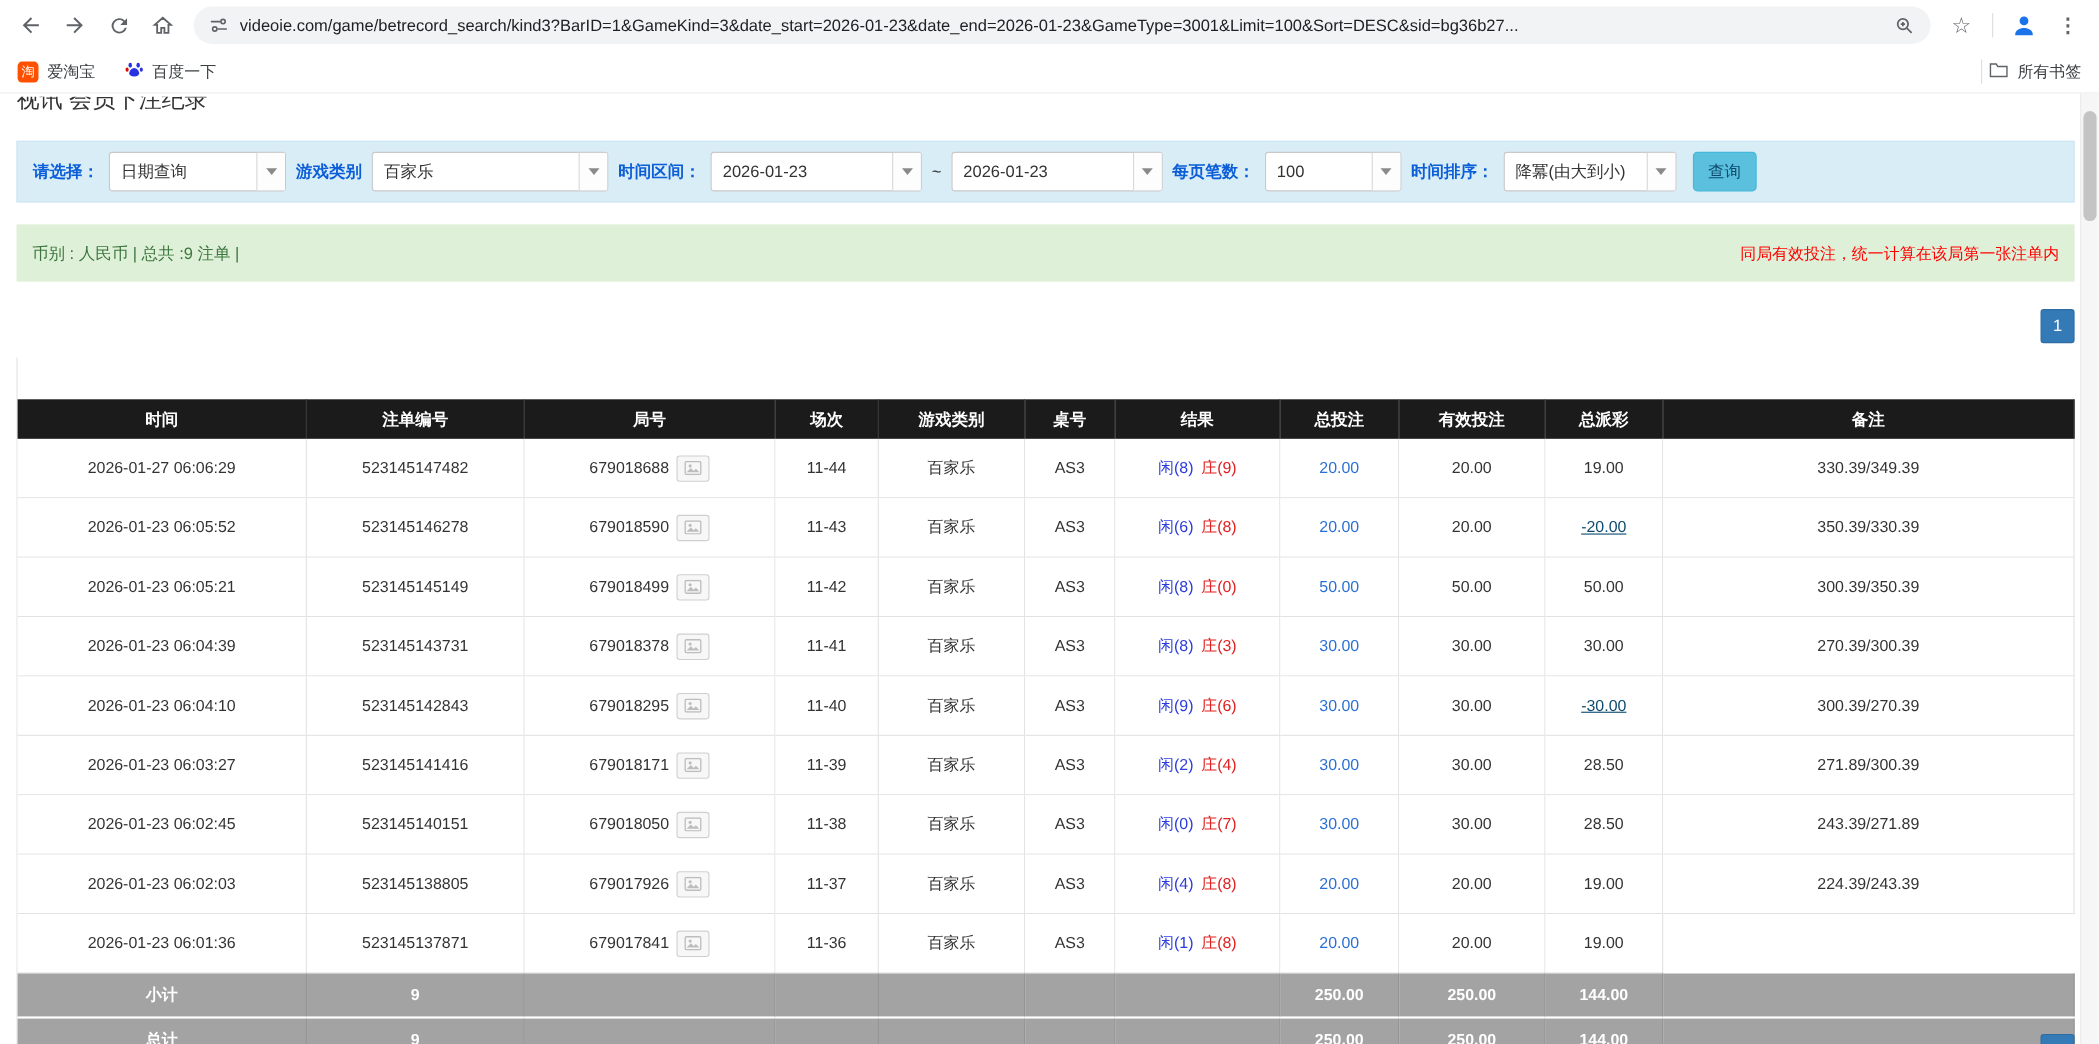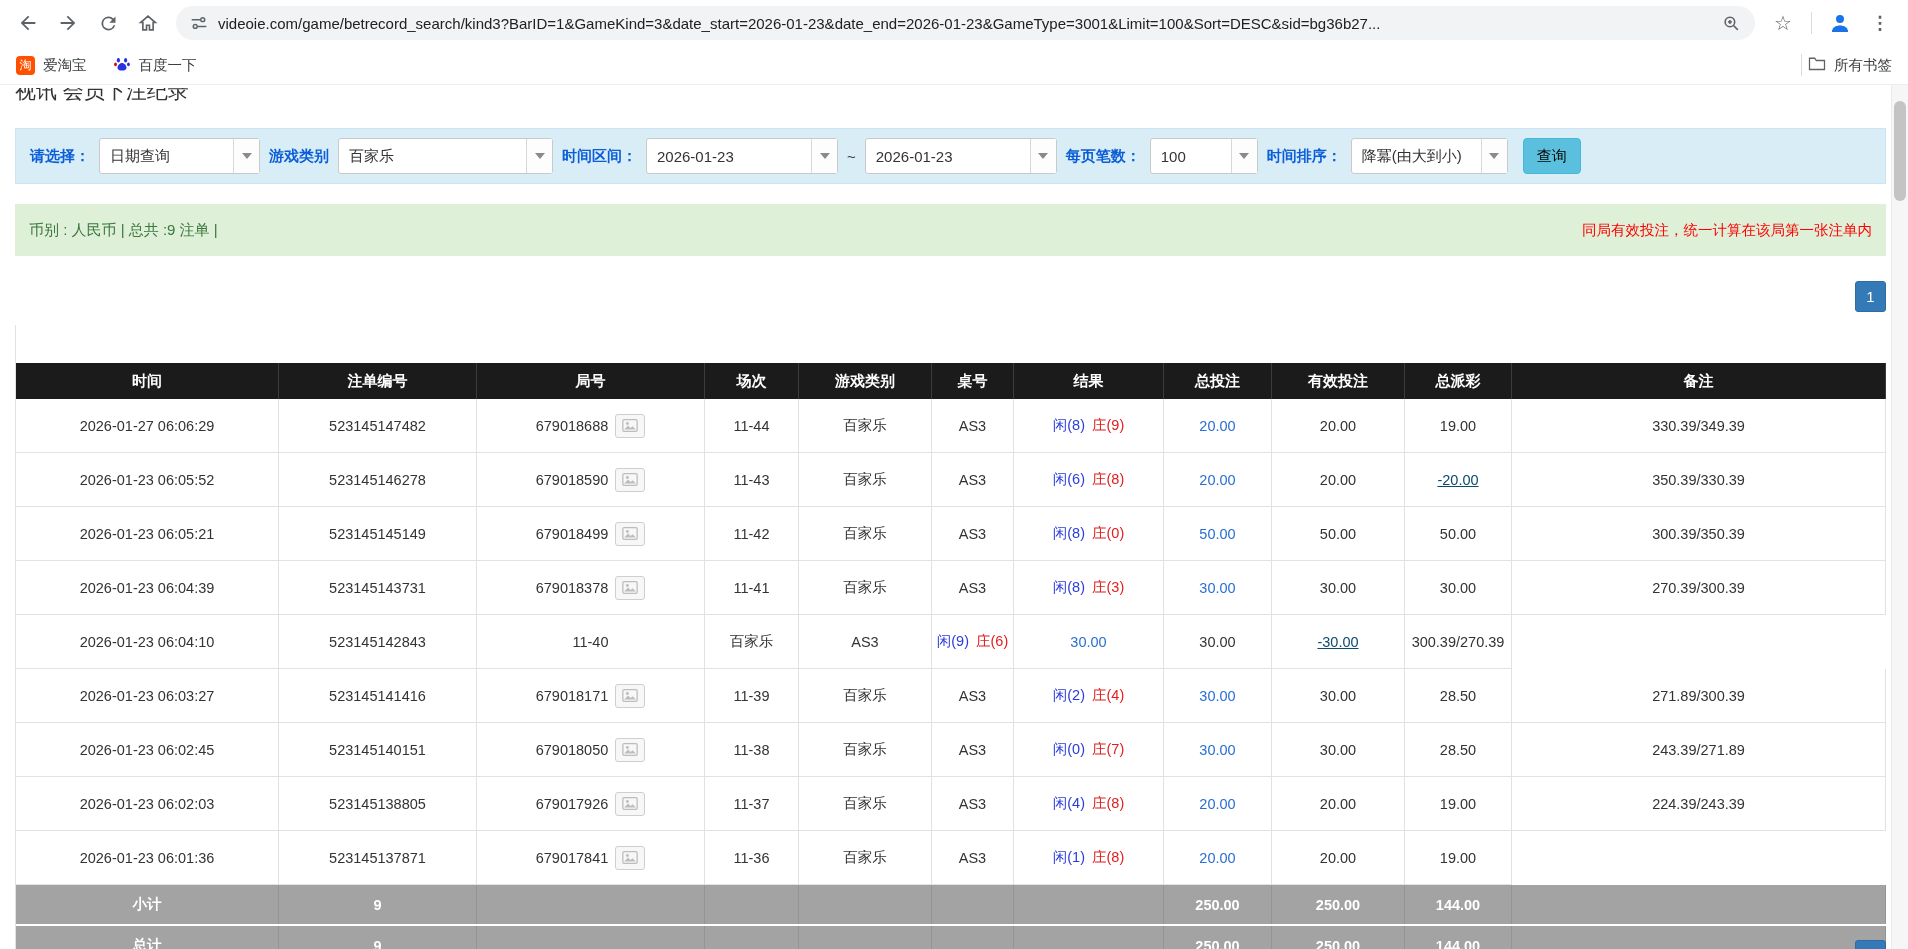--- a/index.html
+++ b/index.html
@@ -32,23 +32,23 @@
 
   .filterbar { margin-top:24px; background:#d9edf7; border:1px solid #cbe3f2; height:56px;
     display:flex; align-items:center; padding:0 14px; gap:9px; }
   .flabel { color:#0b5ed7; font-weight:700; font-size:15px; white-space:nowrap; }
   .combo { display:flex; align-items:stretch; background:#fff; border:1px solid #c9c9c9;
     height:36px; border-radius:3px; cursor:pointer; }
   .combo .val { flex:1; padding:0 10px; display:flex; align-items:center; font-size:15px; color:#333; white-space:nowrap; overflow:hidden; }
   .combo .dd { width:26px; border-left:1px solid #d8d8d8; display:flex; align-items:center; justify-content:center; background:#fdfdfd; }
   .caret { width:0; height:0; border-left:5px solid transparent; border-right:5px solid transparent; border-top:6px solid #8a8a8a; }
   .w-query { width:161px; } .w-game { width:215px; } .w-date { width:192px; }
-  .w-size { width:108px; } .w-sort { width:157px; }
+  .w-size { width:124px; } .w-sort { width:157px; }
   .tilde { font-size:15px; color:#333; }
-  .btn-search { margin-left:6px; background:#5bc0de; border:1px solid #46b8da; color:#000000;
+  .btn-search { margin-left:6px; background:#5bc0de; border:1px solid #46b8da; color:#0c4a6e;
     height:36px; padding:0 13px; font-size:15px; border-radius:4px; cursor:pointer; }
 
   .summary { margin-top:20px; background:#dff0d8; height:52px; display:flex; align-items:center;
     justify-content:space-between; padding:0 14px; }
   .summary .cur { color:#3c763d; font-size:15px; }
   .summary .notice { color:#ff0000; font-size:14.5px; }
 
   .pag-top { display:flex; justify-content:flex-end; margin-top:25px; }
   .page-btn { width:31px; height:31px; background:#337ab7; border:1px solid #2e6da4; color:#fff;
     font-size:15px; display:flex; align-items:center; justify-content:center; border-radius:3px; cursor:pointer; }
@@ -352,20 +352,30 @@
       <span class="bet-link">30.00</span>
     </div>
     <div class="td c-validbet">30.00</div>
     <div class="td c-payout">30.00</div>
     <div class="td c-note">270.39/300.39</div>
   </div>
 
   <div class="tr">
     <div class="td c-time">2026-01-23 06:04:10</div>
     <div class="td c-betid">523145142843</div>
+    <div class="td c-round">
+      <span class="round-no">679018295</span>
+      <span class="img-btn">
+        <svg width="16" height="13" viewBox="0 0 24 20">
+                <rect x="1" y="1" width="22" height="18" rx="2" fill="none" stroke="#bdbdbd" stroke-width="2"></rect>
+                <circle cx="8" cy="7" r="2.2" fill="#bdbdbd"></circle>
+                <path d="M3 16l6-6 4 4 3-3 5 5z" fill="#bdbdbd"></path>
+              </svg>
+      </span>
+    </div>
     <div class="td c-session">11-40</div>
     <div class="td c-game">百家乐</div>
     <div class="td c-table">AS3</div>
     <div class="td c-result">
       <span class="r-player">闲(9)</span>
       <span class="r-banker">庄(6)</span>
     </div>
     <div class="td c-totalbet">
       <span class="bet-link">30.00</span>
     </div>

